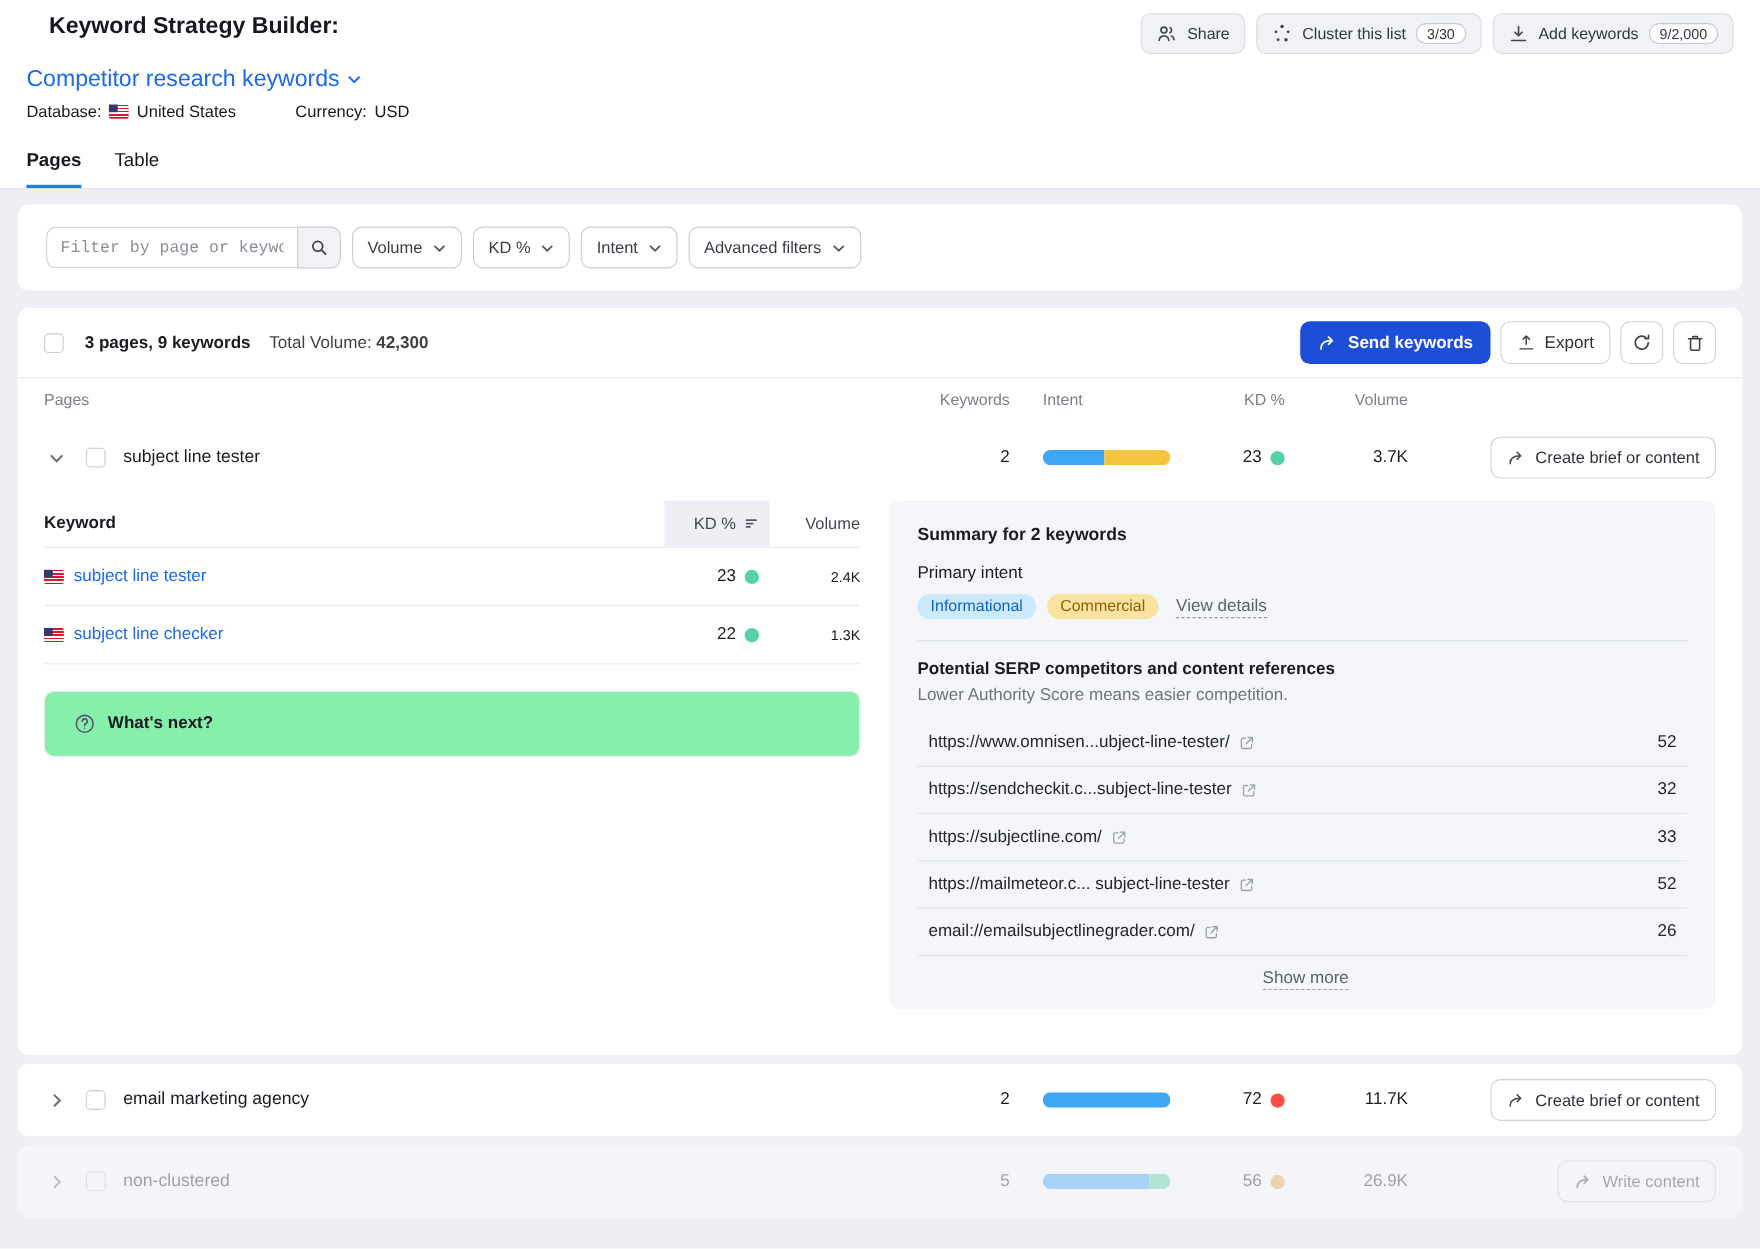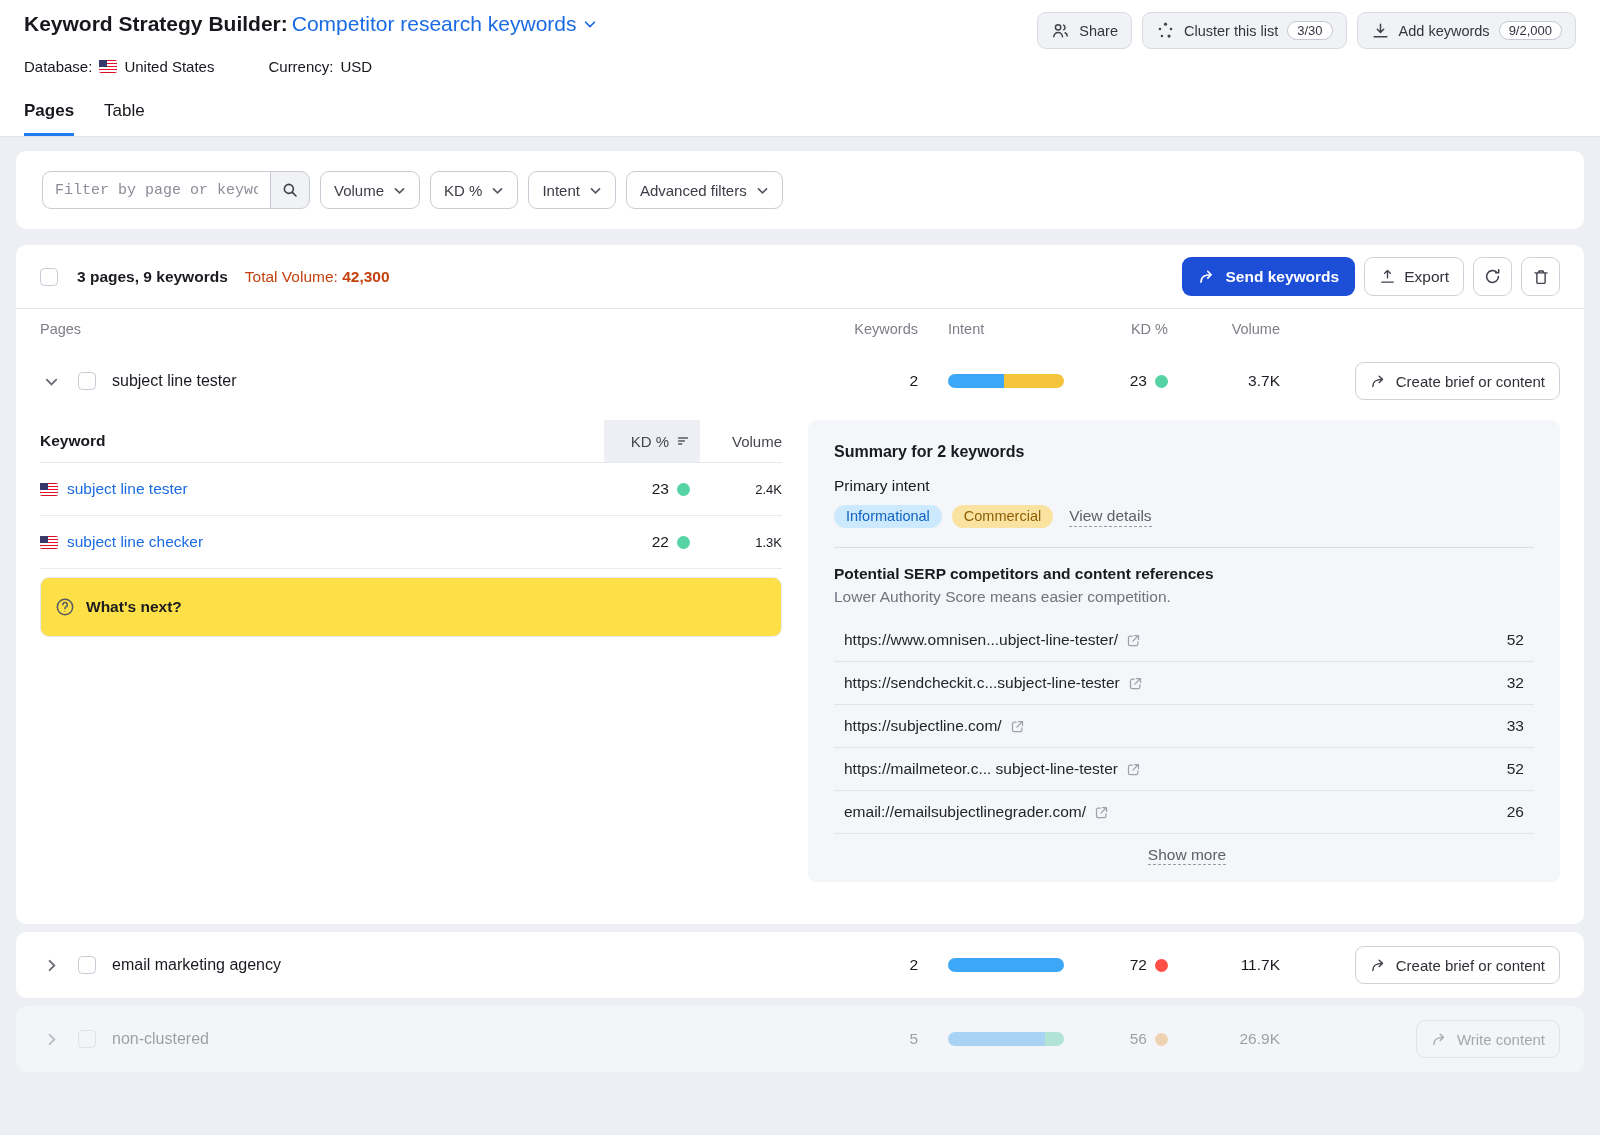--- a/index.html
+++ b/index.html
@@ -3,21 +3,21 @@
 <meta charset="utf-8">
 <style>
   * { margin:0; padding:0; box-sizing:border-box; }
   html,body { width:1600px; height:1135px; overflow:hidden; }
   body { font-family:"Liberation Sans","DejaVu Sans",sans-serif; background:#edeff4; color:#191b20; font-size:15px; }
   svg { display:block; }
 
   
   .app-header { background:#fff; padding:12px 24px 0; }
   .title-row { display:flex; justify-content:space-between; align-items:flex-start; }
-  .title-left { display:flex; align-items:center; gap:4px; }
+  .title-left { display:flex; align-items:center; gap:24px;flex-direction:column; }
   .page-title { font-size:21px; font-weight:bold; color:#16181d; }
   .list-picker { font-size:21px; color:#1a6be4; display:flex; align-items:center; gap:6px; cursor:pointer; }
   .hdr-actions { display:flex; gap:10px; }
   .hdr-btn { display:flex; align-items:center; gap:9px; height:37px; padding:0 13px; background:#f0f2f5; border:1px solid #d8dbe2; border-radius:9px; font-size:14.5px; color:#33363e; cursor:pointer; }
   .pill { background:#fff; border:1px solid #c4c8d2; border-radius:11px; padding:1px 9px; font-size:13px; color:#33363e; }
   .meta-row { margin-top:9px; display:flex; gap:54px; font-size:15px; color:#16181d; }
   .meta-item { display:flex; align-items:center; gap:7px; }
   .tabs { margin-top:26px; display:flex; gap:30px; border-bottom:1px solid #e2e4e9; margin-left:-24px; margin-right:-24px; padding:0 24px; }
   .tab { font-size:17px; padding-bottom:12px; color:#16181d; cursor:pointer; border-bottom:3px solid transparent; }
   .tab.active { font-weight:bold; border-bottom-color:#1f7cf2; }
@@ -32,21 +32,21 @@
   .search-input { width:228px; height:38px; border:1px solid #c9ccd5; border-right:none; border-radius:9px 0 0 9px; padding:0 12px; font-size:15px; color:#33363e; outline:none; font-family:Liberation Mono, monospace; }
   .search-input::placeholder { color:#8b8e99; }
   .search-btn { width:40px; height:38px; border:1px solid #c9ccd5; border-radius:0 9px 9px 0; background:#f0f2f5; display:flex; align-items:center; justify-content:center; cursor:pointer; }
   .drop-btn { height:38px; padding:0 13px; border:1px solid #c9ccd5; border-radius:9px; background:#fff; display:flex; align-items:center; gap:9px; font-size:15px; color:#3a3d45; cursor:pointer; }
 
   
   .table-card { margin-top:8px; overflow:hidden; }
   .toolbar { display:flex; align-items:center; padding:12px 24px; border-bottom:1px solid #e6e8ee; min-height:62px; }
   .checkbox { width:18px; height:18px; border:1.5px solid #c8ccd6; border-radius:4.5px; background:#fff; flex:0 0 auto; cursor:pointer; }
   .sel-summary { font-weight:bold; font-size:15.5px; margin-left:19px; }
-  .total-vol { margin-left:17px; font-size:15.5px; color:#c2410c; }
+  .total-vol { margin-left:17px; font-size:15.5px; color:#404040; }
   .total-vol b { font-weight:bold; }
   .toolbar-right { margin-left:auto; display:flex; gap:9px; align-items:center; }
   .btn-primary { display:flex; align-items:center; gap:9px; height:39px; padding:0 16px; background:#1d4ed8; border:none; border-radius:9px; color:#fff; font-size:15.5px; font-weight:bold; cursor:pointer; font-family:inherit; }
   .btn-outline { display:flex; align-items:center; gap:8px; height:39px; padding:0 14px; background:#fff; border:1px solid #ced1d9; border-radius:9px; color:#2e3138; font-size:15.5px; cursor:pointer; font-family:inherit; }
   .btn-icon { width:39px; height:39px; display:flex; align-items:center; justify-content:center; background:#fff; border:1px solid #ced1d9; border-radius:9px; cursor:pointer; }
 
   .col-head { display:flex; align-items:center; padding:12px 24px 11px; color:#7c7f88; font-size:14.5px; }
   .col-pages { flex:1; }
   .col-kw { width:70px; text-align:right; }
   .col-intent { width:164px; padding-left:30px; }
@@ -78,21 +78,21 @@
   .kt-row { display:flex; align-items:center; border-bottom:1px solid #e9ebef; height:53px; }
   .kt-cell-kw { flex:1; display:flex; align-items:center; gap:9px; }
   .kw-link { color:#1a6be4; font-size:15.5px; text-decoration:none; cursor:pointer; }
   .kt-cell-kd { width:96px; display:flex; align-items:center; justify-content:flex-end; gap:8px; padding-right:10px; font-size:15.5px; }
   .kt-cell-vol { width:82px; text-align:right; font-size:13px; }
 
   .flag { width:18px; height:13px; border-radius:2px; position:relative; flex:0 0 auto;
           background:repeating-linear-gradient(to bottom,#e8112d 0 1.4px,#fff 1.4px 2.9px); box-shadow:0 0 0 1px rgba(0,0,0,.08) inset; }
   .flag::before { content:""; position:absolute; left:0; top:0; width:8px; height:7px; background:#39386b; }
 
-  .whats-next { margin-top:8px; background:#fde047; border:1px solid #e6e8ee; border-radius:9px; padding:19px 14px; }
+  .whats-next { margin-top:24px; background:#86efac; border:1px solid #e6e8ee; border-radius:9px; padding:19px 26px; }
   .wn-title-row { display:flex; align-items:center; gap:11px; }
   .wn-title { font-weight:bold; font-size:15.5px; }
   .wn-text { margin-top:9px; padding-left:31px; font-size:15.5px; color:#191b20; }
   .inline-link { color:#1a6be4; cursor:pointer; }
 
   .summary-pane { flex:1; background:#f4f6f9; border-radius:9px; padding:23px 26px 18px; }
   .sum-title { font-weight:bold; font-size:16px; }
   .sum-label { margin-top:16px; font-size:15.5px; }
   .badges-row { margin-top:10px; display:flex; align-items:center; gap:10px; }
   .intent-badge { border-radius:12px; padding:3px 12px 4px; font-size:14.5px; }

